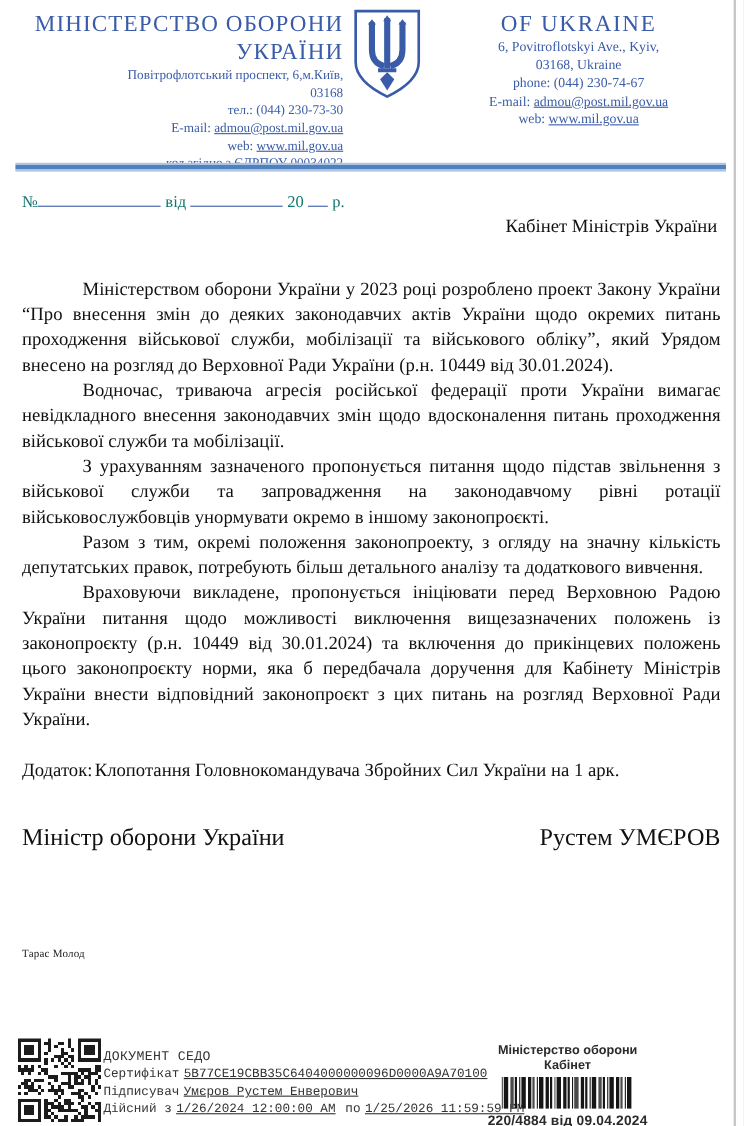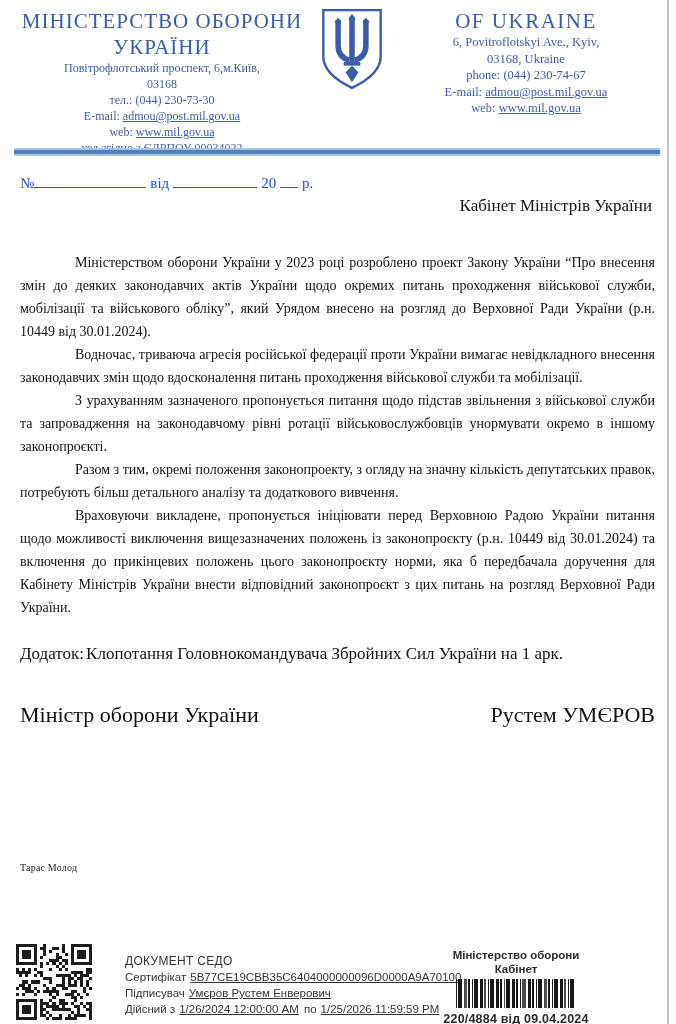--- a/index.html
+++ b/index.html
@@ -8,60 +8,60 @@
     position:relative; width:676px; height:1024px; background:#ffffff;
     font-family:"Liberation Serif","DejaVu Serif",serif; color:#111;
     overflow:hidden; margin:0 auto;
   }
   
   .scan-edge { position:absolute; top:0; bottom:0; left:667px; width:2px; background:#c4c4c4; }
 
   
   .header { position:absolute; top:4px; left:12px; width:648px; display:flex; }
   .hdr-col { color:#3a5ca8; text-align:center; }
-  .hdr-left  { width:300px; padding-top:4px; }
+  .hdr-left  { width:300px; padding-top:4px;text-align:right; }
   .hdr-center{ width:80px; display:flex; justify-content:center; padding-top:2px; }
   .hdr-right { width:268px; padding-top:4px; }
   .hdr-title { font-size:21px; letter-spacing:1px; line-height:26px; }
   .hdr-title-en { font-size:21px; letter-spacing:1.5px; line-height:26px; }
   .hdr-line { font-size:12px; line-height:16px; }
   .hdr-right .hdr-line { font-size:12.5px; line-height:16.5px; }
   .lnk { text-decoration:underline; color:#3a5ca8; }
   .emblem svg { display:block; }
 
   
   .divider {
     position:absolute; top:148px; left:14px; width:646px; height:8px;
     background:linear-gradient(#aec3e0 0 2px,#4f81bd 2px 6px,#aec3e0 6px 8px);
   }
 
   
-  .ref-row { position:absolute; top:174px; left:20px; width:634px; color:#1d4ed8; font-size:15px; }
+  .ref-row { position:absolute; top:174px; left:20px; width:634px; color:#0f766e; font-size:15px; }
   .blank { display:inline-block; border-bottom:1.2px solid #3a5ca8; height:14px; vertical-align:baseline; }
   .blank.no  { width:112px; }
   .blank.dt  { width:84px; }
   .blank.yr  { width:18px; }
   .ref-row .sep { margin:0 4px; }
   .addressee { position:absolute; top:196px; right:24px; font-size:17px; color:#111; }
 
   
   .body-flow { position:absolute; top:251px; left:20px; width:635px; }
   .body-flow p {
-    font-size:14px; line-height:23px; text-align:justify; text-align-last:left;
+    font-size:17px; line-height:23px; text-align:justify; text-align-last:left;
     text-indent:55px;
   }
   .attachment { margin-top:23px; font-size:17px; line-height:23px; }
   .attachment .att-label { margin-right:2px; }
   .sig-row { margin-top:37px; display:flex; justify-content:space-between; font-size:22px; }
 
   .executor { position:absolute; top:862px; left:20px; font-size:10px; color:#222; letter-spacing:.2px; }
 
   
-  .sedo { position:absolute; top:944px; left:16px; display:flex; gap:33px;
-          font-family:Liberation Sans, sans-serif; color:#333; }
+  .sedo { position:absolute; top:944px; left:16px; display:flex; gap:2px;
+          font-family:Liberation Mono, monospace; color:#333; }
   .qr { width:76px; height:76px; }
   .qr svg { display:block; }
   .sedo-text { padding-top:9px; font-size:11.5px; line-height:16px; white-space:nowrap; }
   .sedo-text .lbl { margin-right:4px;text-align:center; }
   .u { text-decoration:underline; }
   .sedo-title { font-size:12px; letter-spacing:.3px; }
 
   
   .stamp { position:absolute; top:948px; left:430px; width:172px; text-align:center;
            font-family:"Liberation Sans","DejaVu Sans",sans-serif; color:#2b2b2b; }

